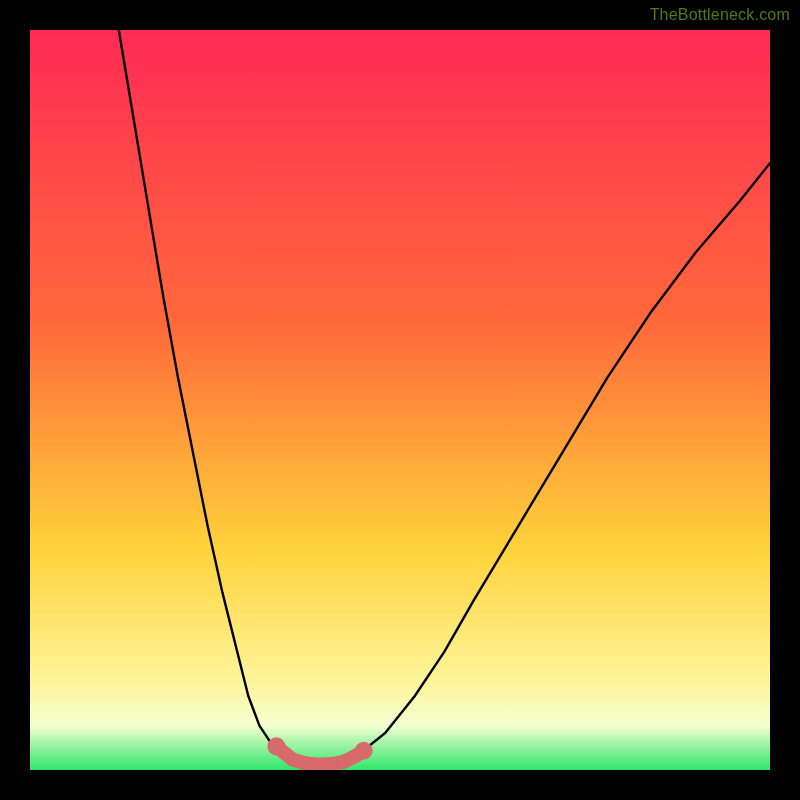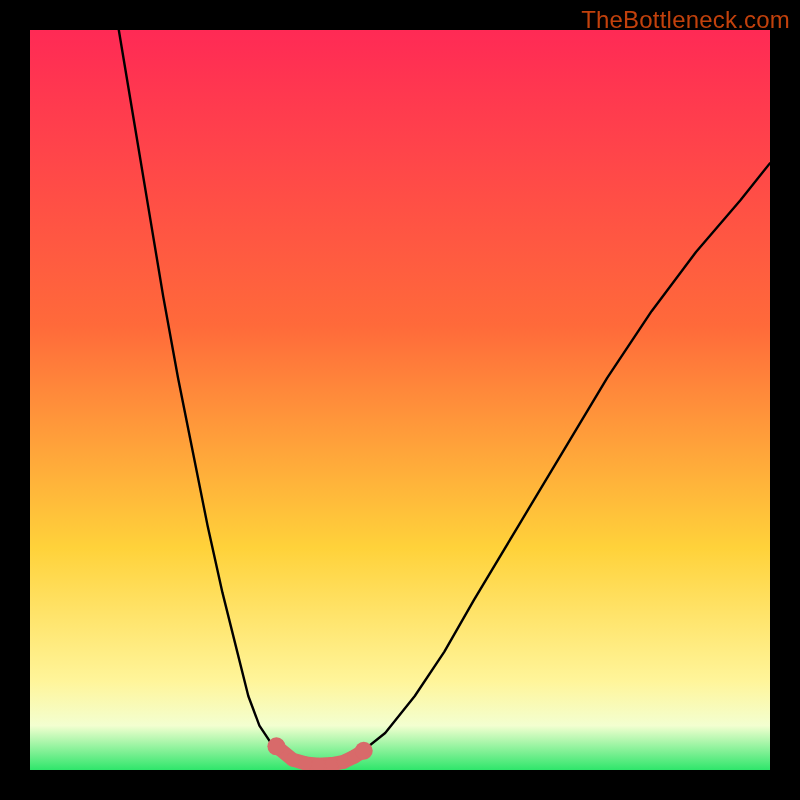--- a/index.html
+++ b/index.html
@@ -23,22 +23,22 @@
     position: absolute;
     left: 0;
     top: 0;
     width: 740px;
     height: 740px;
   }
   .watermark {
     position: absolute;
     top: 6px;
     right: 10px;
-    color: #c2410c;
-    font-size: 24px;
+    color: #4d7c0f;
+    font-size: 16px;
     font-weight: 400;
     letter-spacing: 0.2px;
     user-select: none;
   }
   svg { display: block; }
 </style>
 </head>
 <body>
 
 <div class="frame">

